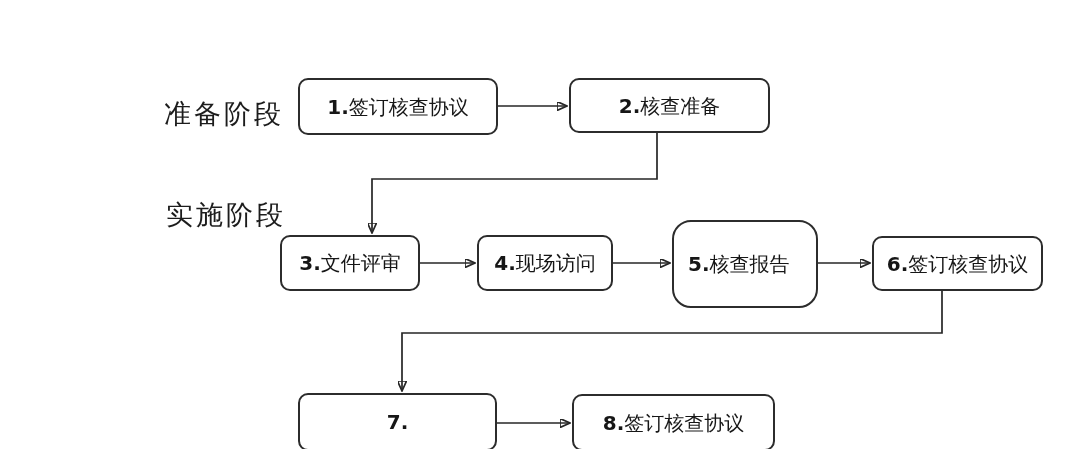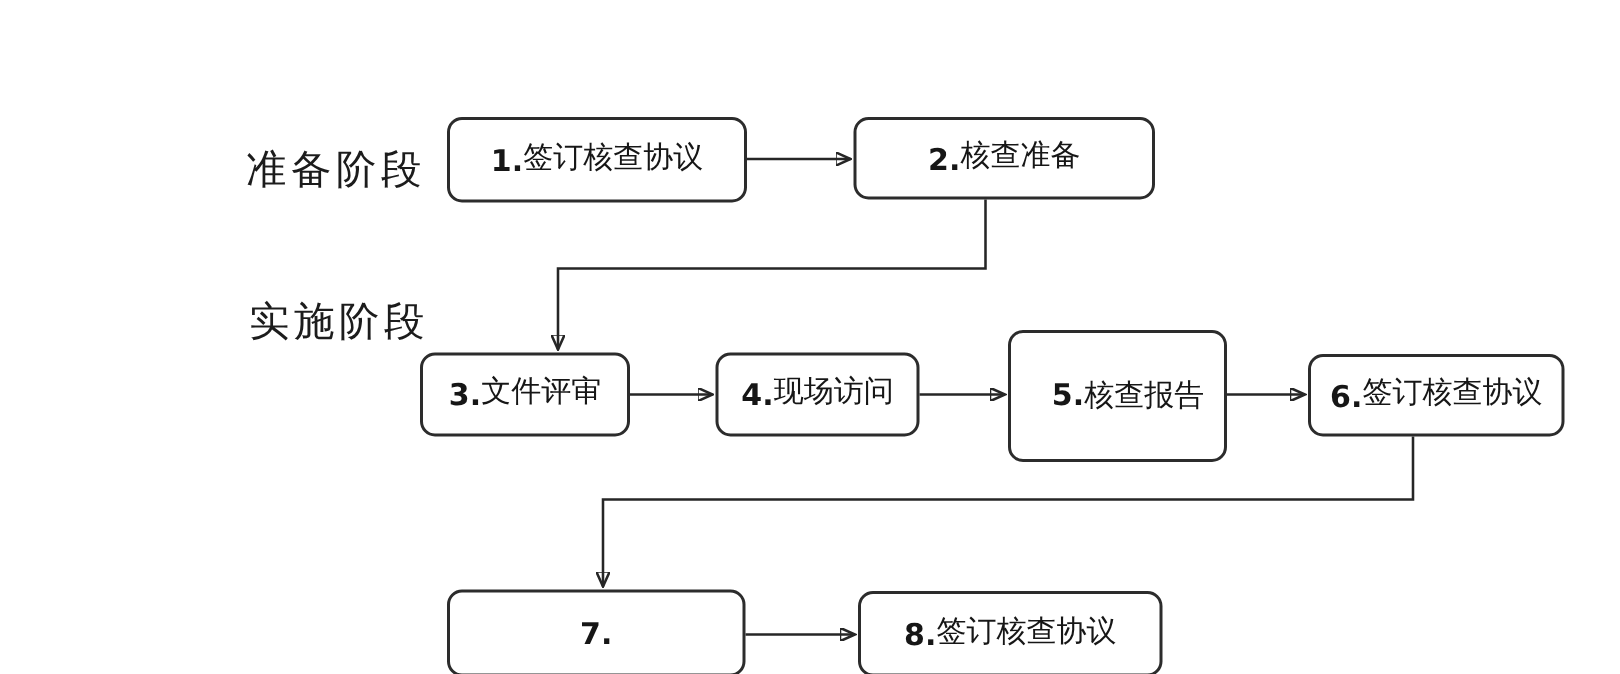--- a/index.html
+++ b/index.html
@@ -49,25 +49,26 @@
     color: #161616;
     font-size: 20px;
     white-space: nowrap;
     line-height: 1.3;
   }
   .box .num {
     font-weight: 700;
     font-family: "DejaVu Sans", "Liberation Sans", sans-serif;
   }
   .box .cn {
-    font-family: Liberation Mono, monospace;
+    font-family: Liberation Serif, serif;
   }
   .box.two-line {
-    justify-content: center;
+    justify-content: flex-start;
     padding-left: 14px;
+    border-radius: 19px;
   }
   .box.two-line .lines {
     display: flex;
     flex-direction: column;
     line-height: 30px;
   }
   
   #box1 { left: 298px; top: 40px;  width: 200px; height: 57px; }
   #box2 { left: 569px; top: 40px;  width: 201px; height: 55px; }
   #box3 { left: 280px; top: 197px; width: 140px; height: 56px; }

